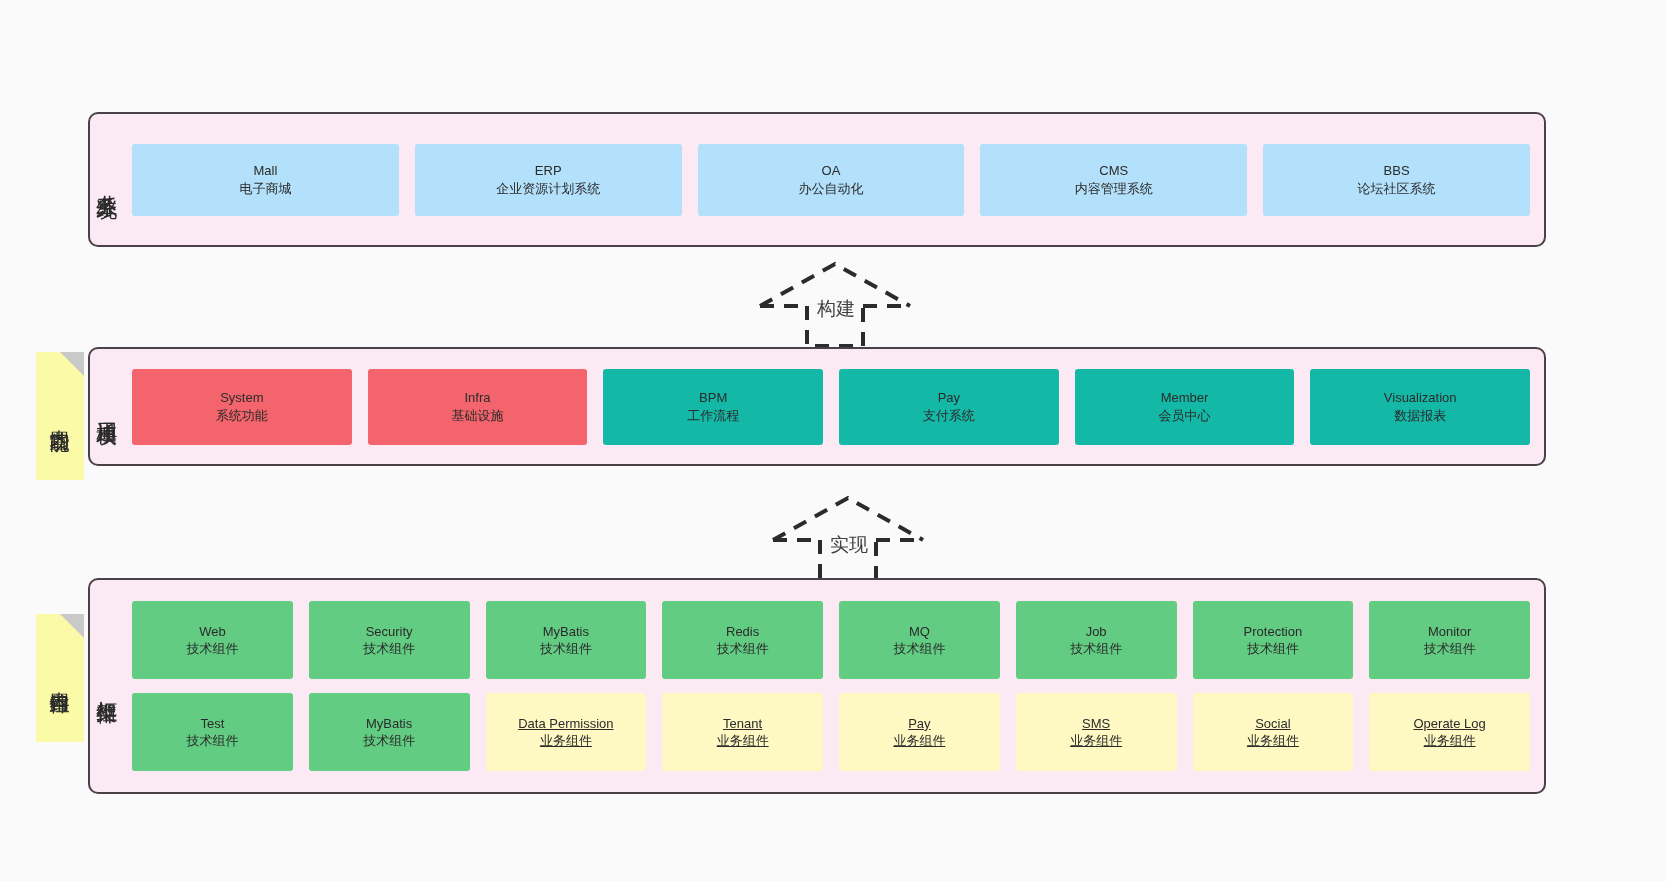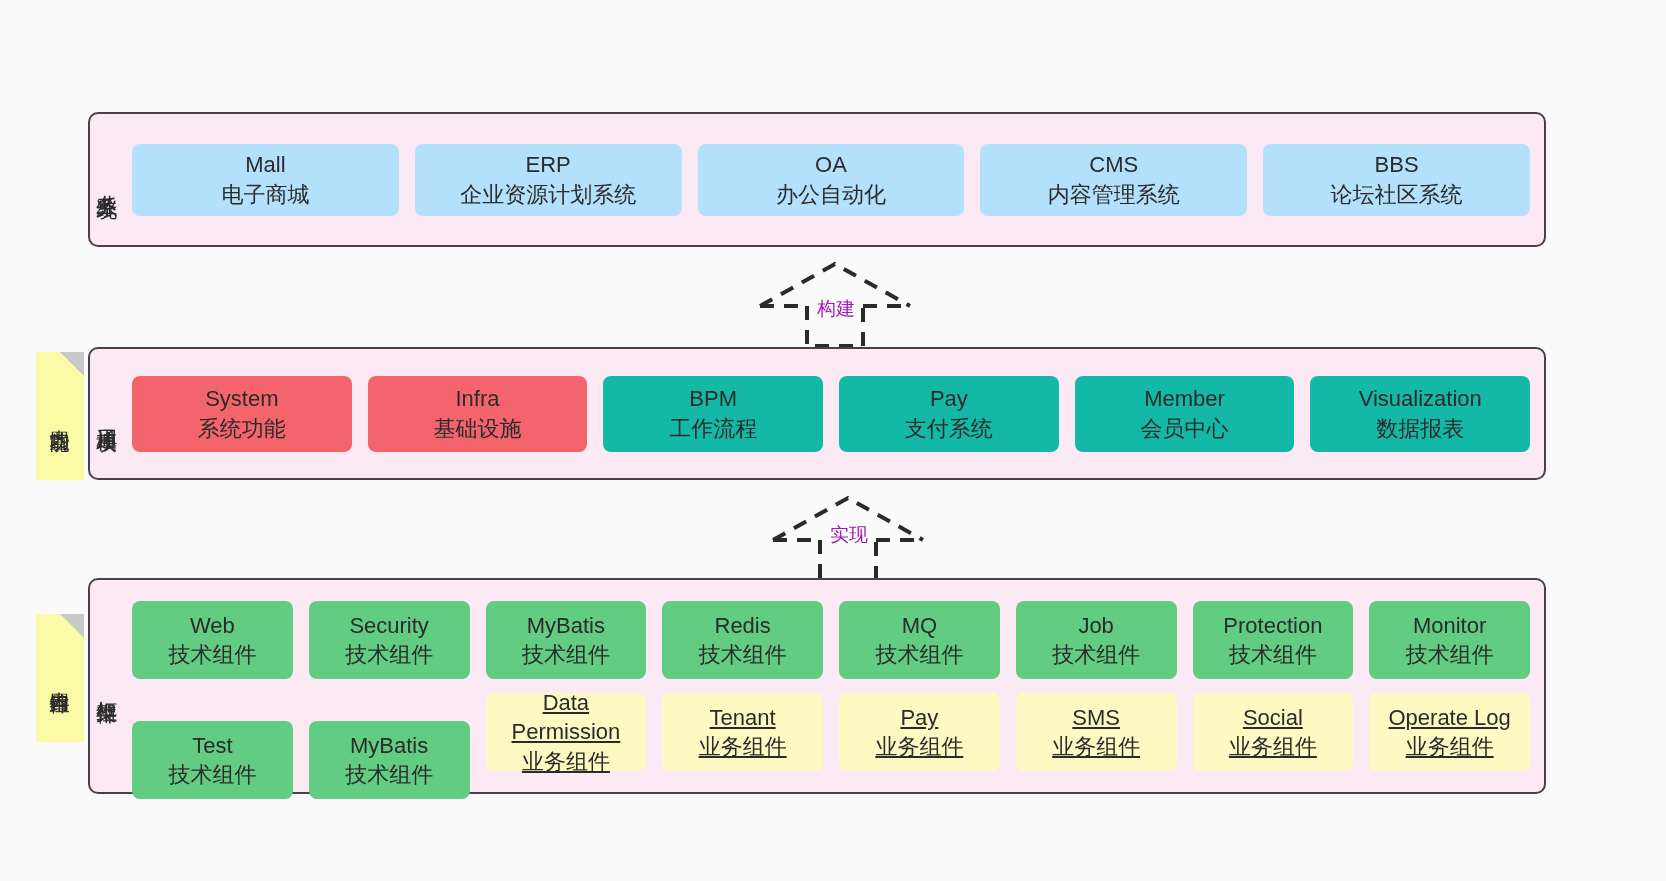--- a/index.html
+++ b/index.html
@@ -54,45 +54,45 @@
     padding: 0 14px 0 8px;
   }
   .card-row {
     display: flex;
     flex-direction: row;
     gap: 16px;
   }
   .card {
     flex: 1 1 0;
     box-sizing: border-box;
-    border-radius: 8px;
+    border-radius: 3px;
     display: flex;
     flex-direction: column;
     align-items: center;
     justify-content: center;
     text-align: center;
     color: #2b2b2b;
-    font-size: 22px;
+    font-size: 13px;
     line-height: 1.32;
     padding: 6px 6px;
     min-width: 0;
   }
   .card .c-en { display: block; }
   .card .c-cn { display: block; }
 
   
   .c-blue        { background: #b3e0fa; }
   .c-red         { background: #f3646c; }
   .c-pink        { background: #14b8a6; }
-  .c-green       { background: #62cc82; margin-top: 28px; }
+  .c-green       { background: #62cc82; }
   .c-lightgreen  { background: #fef9c3; text-decoration: underline; }
 
   
   #layer-business  { left: 88px;  top: 112px; width: 1458px; height: 135px; }
-  #layer-common    { left: 88px;  top: 347px; width: 1458px; height: 133px; }
+  #layer-common    { left: 88px;  top: 347px; width: 1458px; height: 119px; }
   #layer-framework { left: 88px;  top: 578px; width: 1458px; height: 216px; }
 
   #layer-business .card  { height: 72px; }
   #layer-common .card    { height: 76px; }
   #layer-framework .card { height: 78px; }
 
   
   .sticky {
     position: absolute;
     box-sizing: border-box;
@@ -121,28 +121,28 @@
   }
   #sticky-common    { left: 36px; top: 352px; height: 128px; }
   #sticky-framework { left: 36px; top: 614px; height: 128px; }
 
   
   .arrow { position: absolute; }
   .arrow svg { display: block; overflow: visible; }
   .arrow-label {
     position: absolute;
     font-size: 19px;
-    color: #a21caf;
+    color: #404040;
     white-space: nowrap;
     background: transparent;
   }
   #arrow-build     { left: 755px; top: 258px; width: 160px; height: 90px; }
   #arrow-implement { left: 768px; top: 492px; width: 160px; height: 90px; }
   #arrow-build .arrow-label     { left: 62px; top: 38px; }
-  #arrow-implement .arrow-label { left: 62px; top: 30px; }
+  #arrow-implement .arrow-label { left: 62px; top: 40px; }
 </style>
 </head>
 <body>
 
 <div id="canvas">
 
   <div class="layer" id="layer-business">
     <div class="layer-title">业务系统</div>
     <div class="layer-body">
       <div class="card-row">

